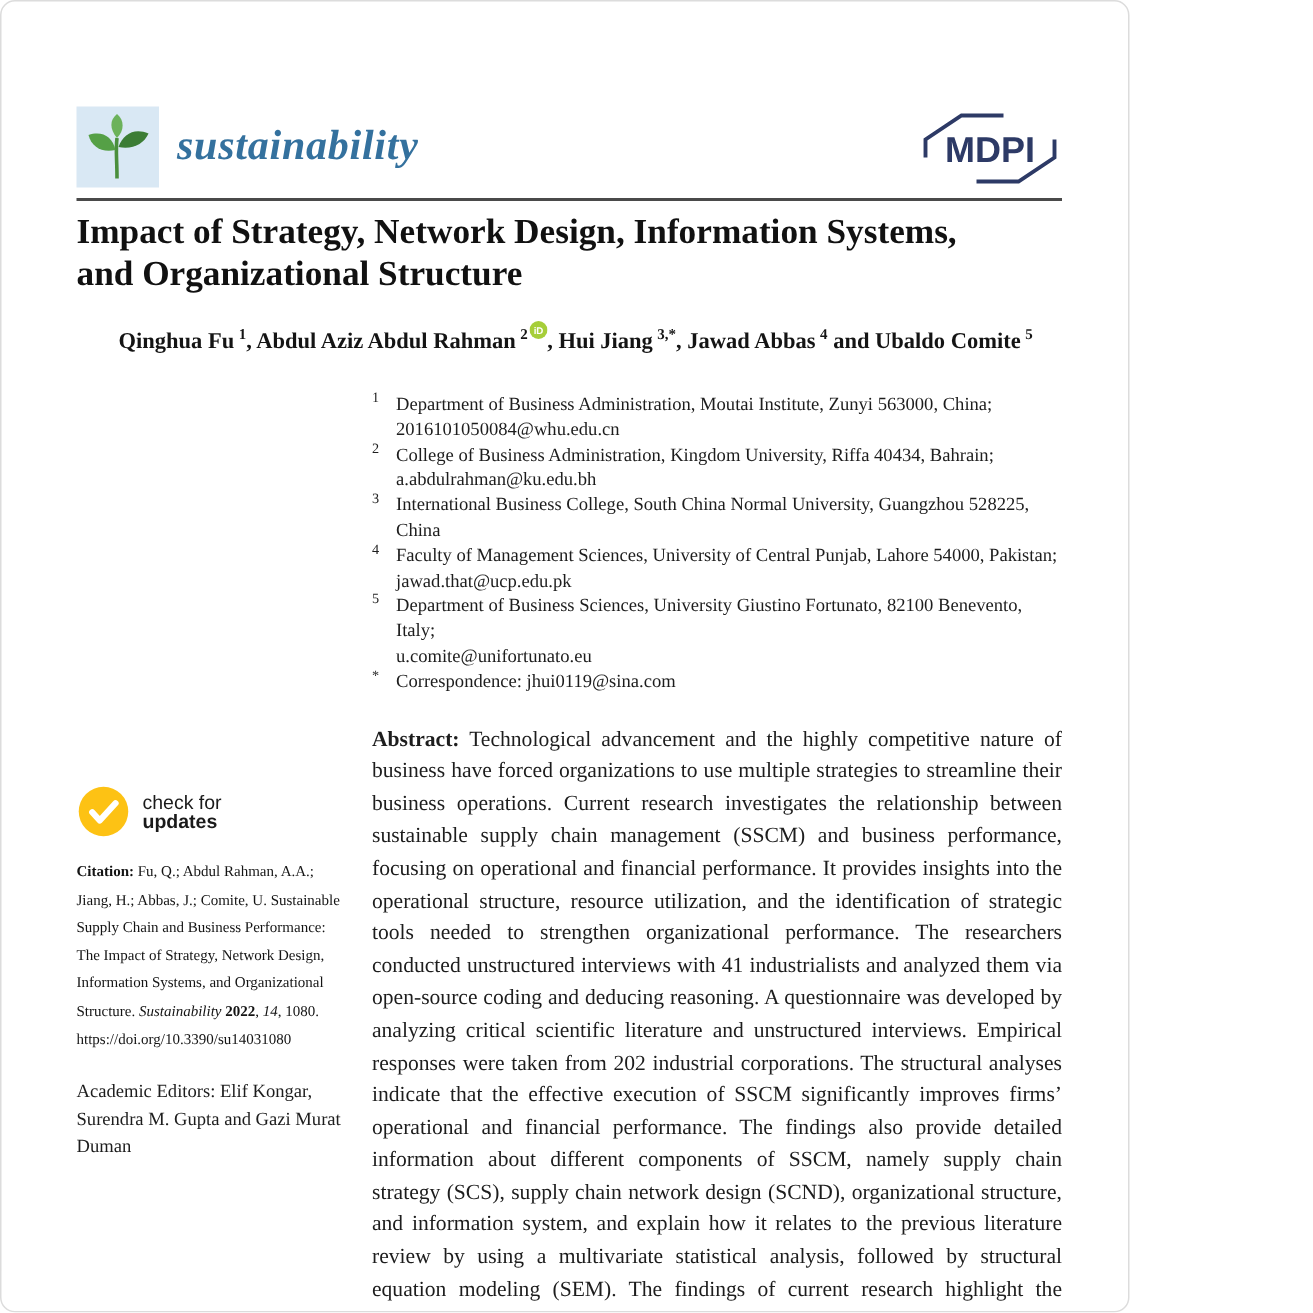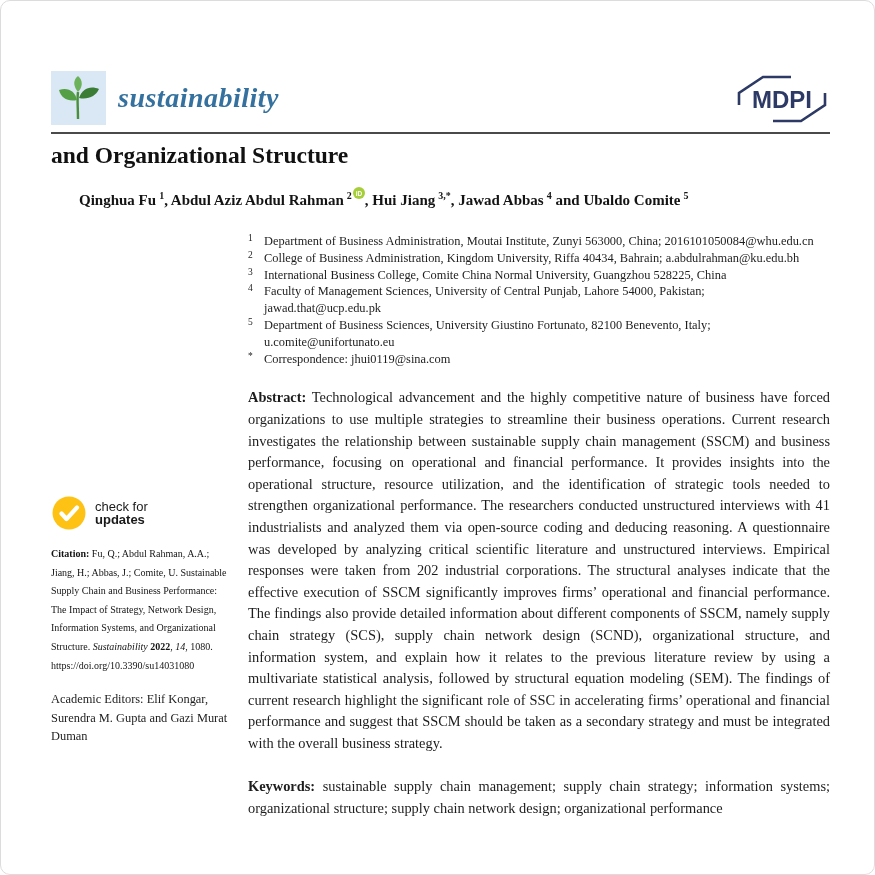--- a/index.html
+++ b/index.html
@@ -4,21 +4,21 @@
 <style>
   * { margin: 0; padding: 0; box-sizing: border-box; }
   html, body { background: #ffffff; }
   body {
     width: 875px; height: 875px;
     font-family: "Liberation Serif", serif;
     color: #1d1d1d;
     position: relative;
   }
   .page {
-    width: 875px; height: 875px;
+    width: 753px; height: 875px;
     border: 1px solid #dcdcdc;
     border-radius: 10px;
     overflow: hidden;
     background: #ffffff;
   }
   
   .header {
     margin: 70px 44px 0 50px;
     display: flex; justify-content: space-between; align-items: flex-start;
     height: 56px;
@@ -112,20 +112,21 @@
       <svg width="96" height="52" viewBox="0 0 96 52">
         <path d="M5 32 L5 20 L29 4 L57 4" stroke="#2d3a66" stroke-width="2.6" fill="none"></path>
         <path d="M91 20 L91 32 L67 48 L39 48" stroke="#2d3a66" stroke-width="2.6" fill="none"></path>
         <text x="48" y="35" text-anchor="middle" font-family="Liberation Sans, sans-serif" font-weight="bold" font-size="24" fill="#2d3a66">MDPI</text>
       </svg>
     </div>
   </div>
   <div class="rule-1"></div>
 
   <h1 class="paper-title">
+      <span style="display:block">Impact of Strategy, Network Design, Information Systems,</span>
       <span style="display:block">and Organizational Structure</span>
     </h1>
 
   <div class="authors-line"><span><span></span><span>Qinghua Fu</span><sup>1</sup></span><span><span>, </span><span>Abdul Aziz Abdul Rahman</span><sup>2</sup><span class="orcid-badge"><svg width="12" height="12" viewBox="0 0 12 12">
             <circle cx="6" cy="6" r="6" fill="#a6ce39"></circle>
             <text x="6" y="8.6" text-anchor="middle" font-family="Liberation Sans, sans-serif" font-size="6.5" font-weight="bold" fill="#ffffff">iD</text>
           </svg></span></span><span><span>, </span><span>Hui Jiang</span><sup>3,*</sup></span><span><span>, </span><span>Jawad Abbas</span><sup>4</sup></span><span><span> and </span><span>Ubaldo Comite</span><sup>5</sup></span></div>
 
   <div class="main-row">
 
@@ -153,21 +154,21 @@
         <div class="aff-line">
             <span class="aff-sup">1</span>
             <span class="aff-text">Department of Business Administration, Moutai Institute, Zunyi 563000, China; 2016101050084@whu.edu.cn</span>
           </div>
         <div class="aff-line">
             <span class="aff-sup">2</span>
             <span class="aff-text">College of Business Administration, Kingdom University, Riffa 40434, Bahrain; a.abdulrahman@ku.edu.bh</span>
           </div>
         <div class="aff-line">
             <span class="aff-sup">3</span>
-            <span class="aff-text">International Business College, Comite China Normal University, Guangzhou 528225, China</span>
+            <span class="aff-text">International Business College, South China Normal University, Guangzhou 528225, China</span>
           </div>
         <div class="aff-line">
             <span class="aff-sup">4</span>
             <span class="aff-text">Faculty of Management Sciences, University of Central Punjab, Lahore 54000, Pakistan;</span>
           </div>
         <div class="aff-line">
             <span class="aff-sup"></span>
             <span class="aff-text">jawad.that@ucp.edu.pk</span>
           </div>
         <div class="aff-line">

